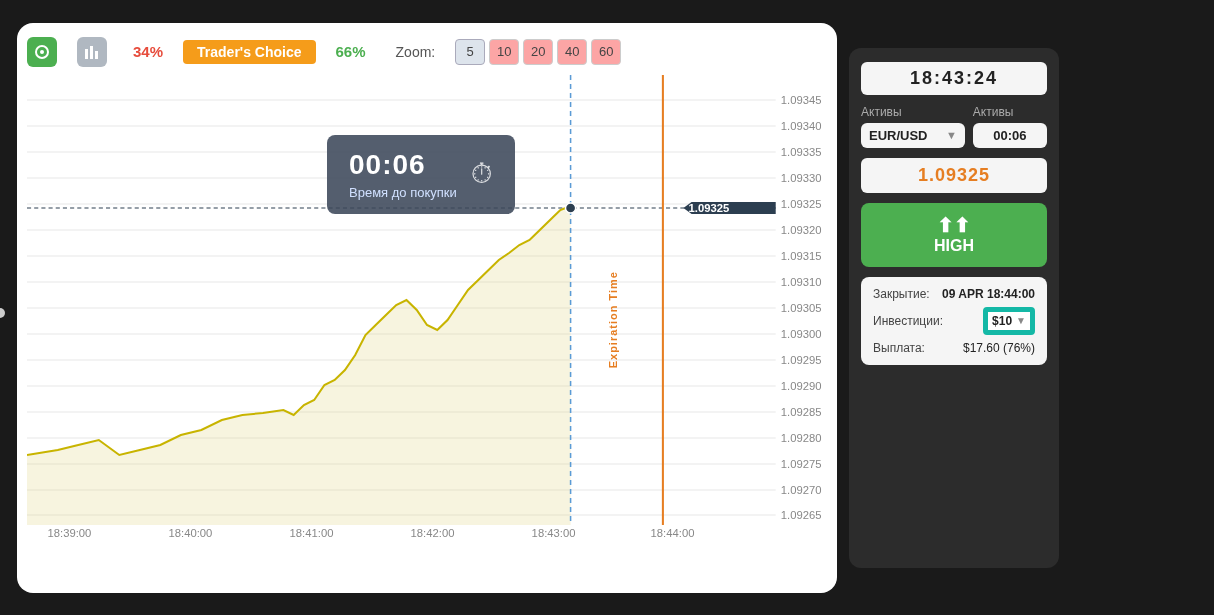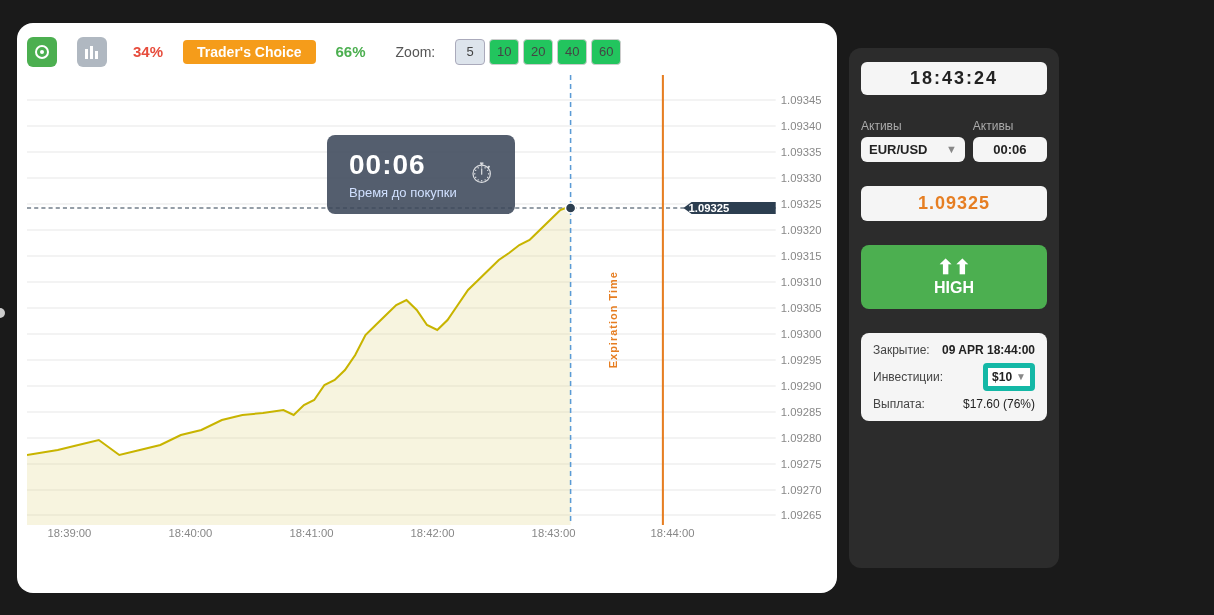--- a/index.html
+++ b/index.html
@@ -57,21 +57,21 @@
       cursor: pointer;
     }
     .pct-green { color: #4caf50; font-weight: bold; font-size: 15px; }
     .zoom-label { color: #555; font-size: 14px; margin-left: 10px; }
     .zoom-btns { display: flex; gap: 4px; }
     .zoom-btn {
       width: 30px;
       height: 26px;
       border-radius: 4px;
       border: 1px solid #ccc;
-      background: #22c55e;
+      background: #fca5a5;
       font-size: 13px;
       color: #444;
       display: flex;
       align-items: center;
       justify-content: center;
       cursor: pointer;
     }
     .zoom-btn.active { background: #dde4ec; border-color: #aab; }
     
     .chart-area {
@@ -123,21 +123,21 @@
       border-radius: 50%;
     }
     
     .right-panel {
       background: #2c2c2c;
       border-radius: 12px;
       width: 210px;
       padding: 14px 12px 14px 12px;
       display: flex;
       flex-direction: column;
-      gap: 24px;
+      gap: 10px;
       flex-shrink: 0;
       height: 520px;
     }
     .time-display {
       background: #f5f5f5;
       border-radius: 6px;
       text-align: center;
       font-size: 18px;
       font-weight: bold;
       color: #222;

